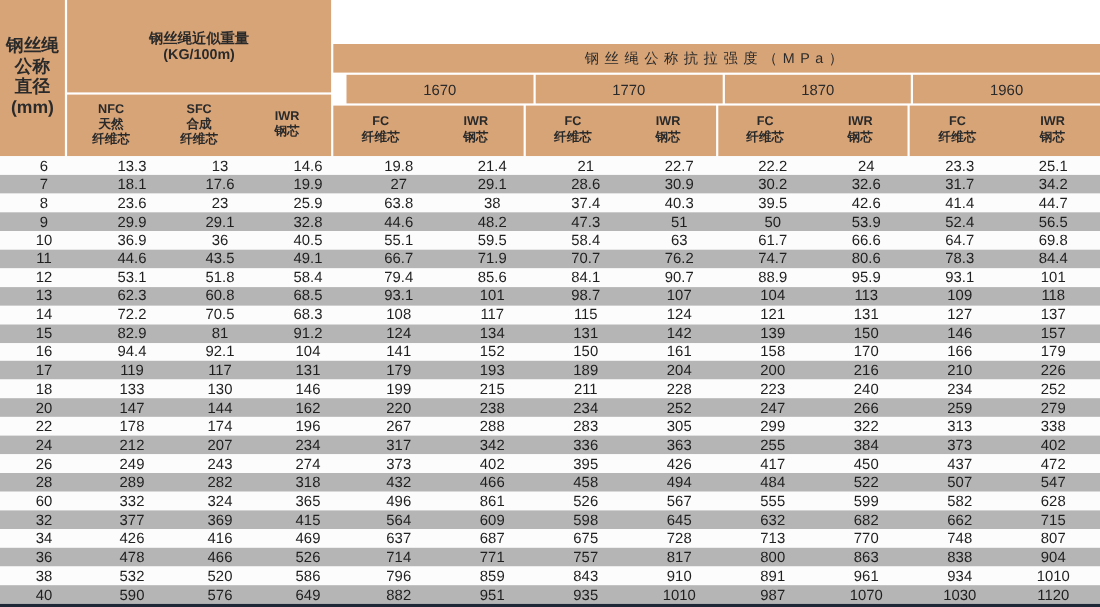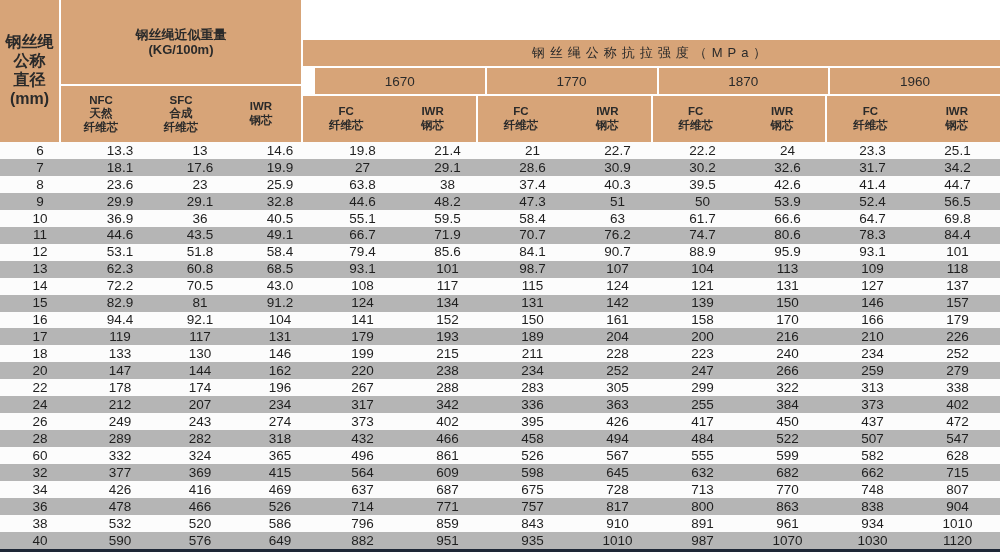--- a/index.html
+++ b/index.html
@@ -235,21 +235,21 @@
         <div class="cell wide">107</div>
         <div class="cell wide">104</div>
         <div class="cell wide">113</div>
         <div class="cell wide">109</div>
         <div class="cell wide">118</div>
       </div>
       <div class="row white">
         <div class="cell narrow">14</div>
         <div class="cell narrow">72.2</div>
         <div class="cell narrow">70.5</div>
-        <div class="cell narrow">43.0</div>
+        <div class="cell narrow">68.3</div>
         <div class="cell wide">108</div>
         <div class="cell wide">117</div>
         <div class="cell wide">115</div>
         <div class="cell wide">124</div>
         <div class="cell wide">121</div>
         <div class="cell wide">131</div>
         <div class="cell wide">127</div>
         <div class="cell wide">137</div>
       </div>
       <div class="row gray">

